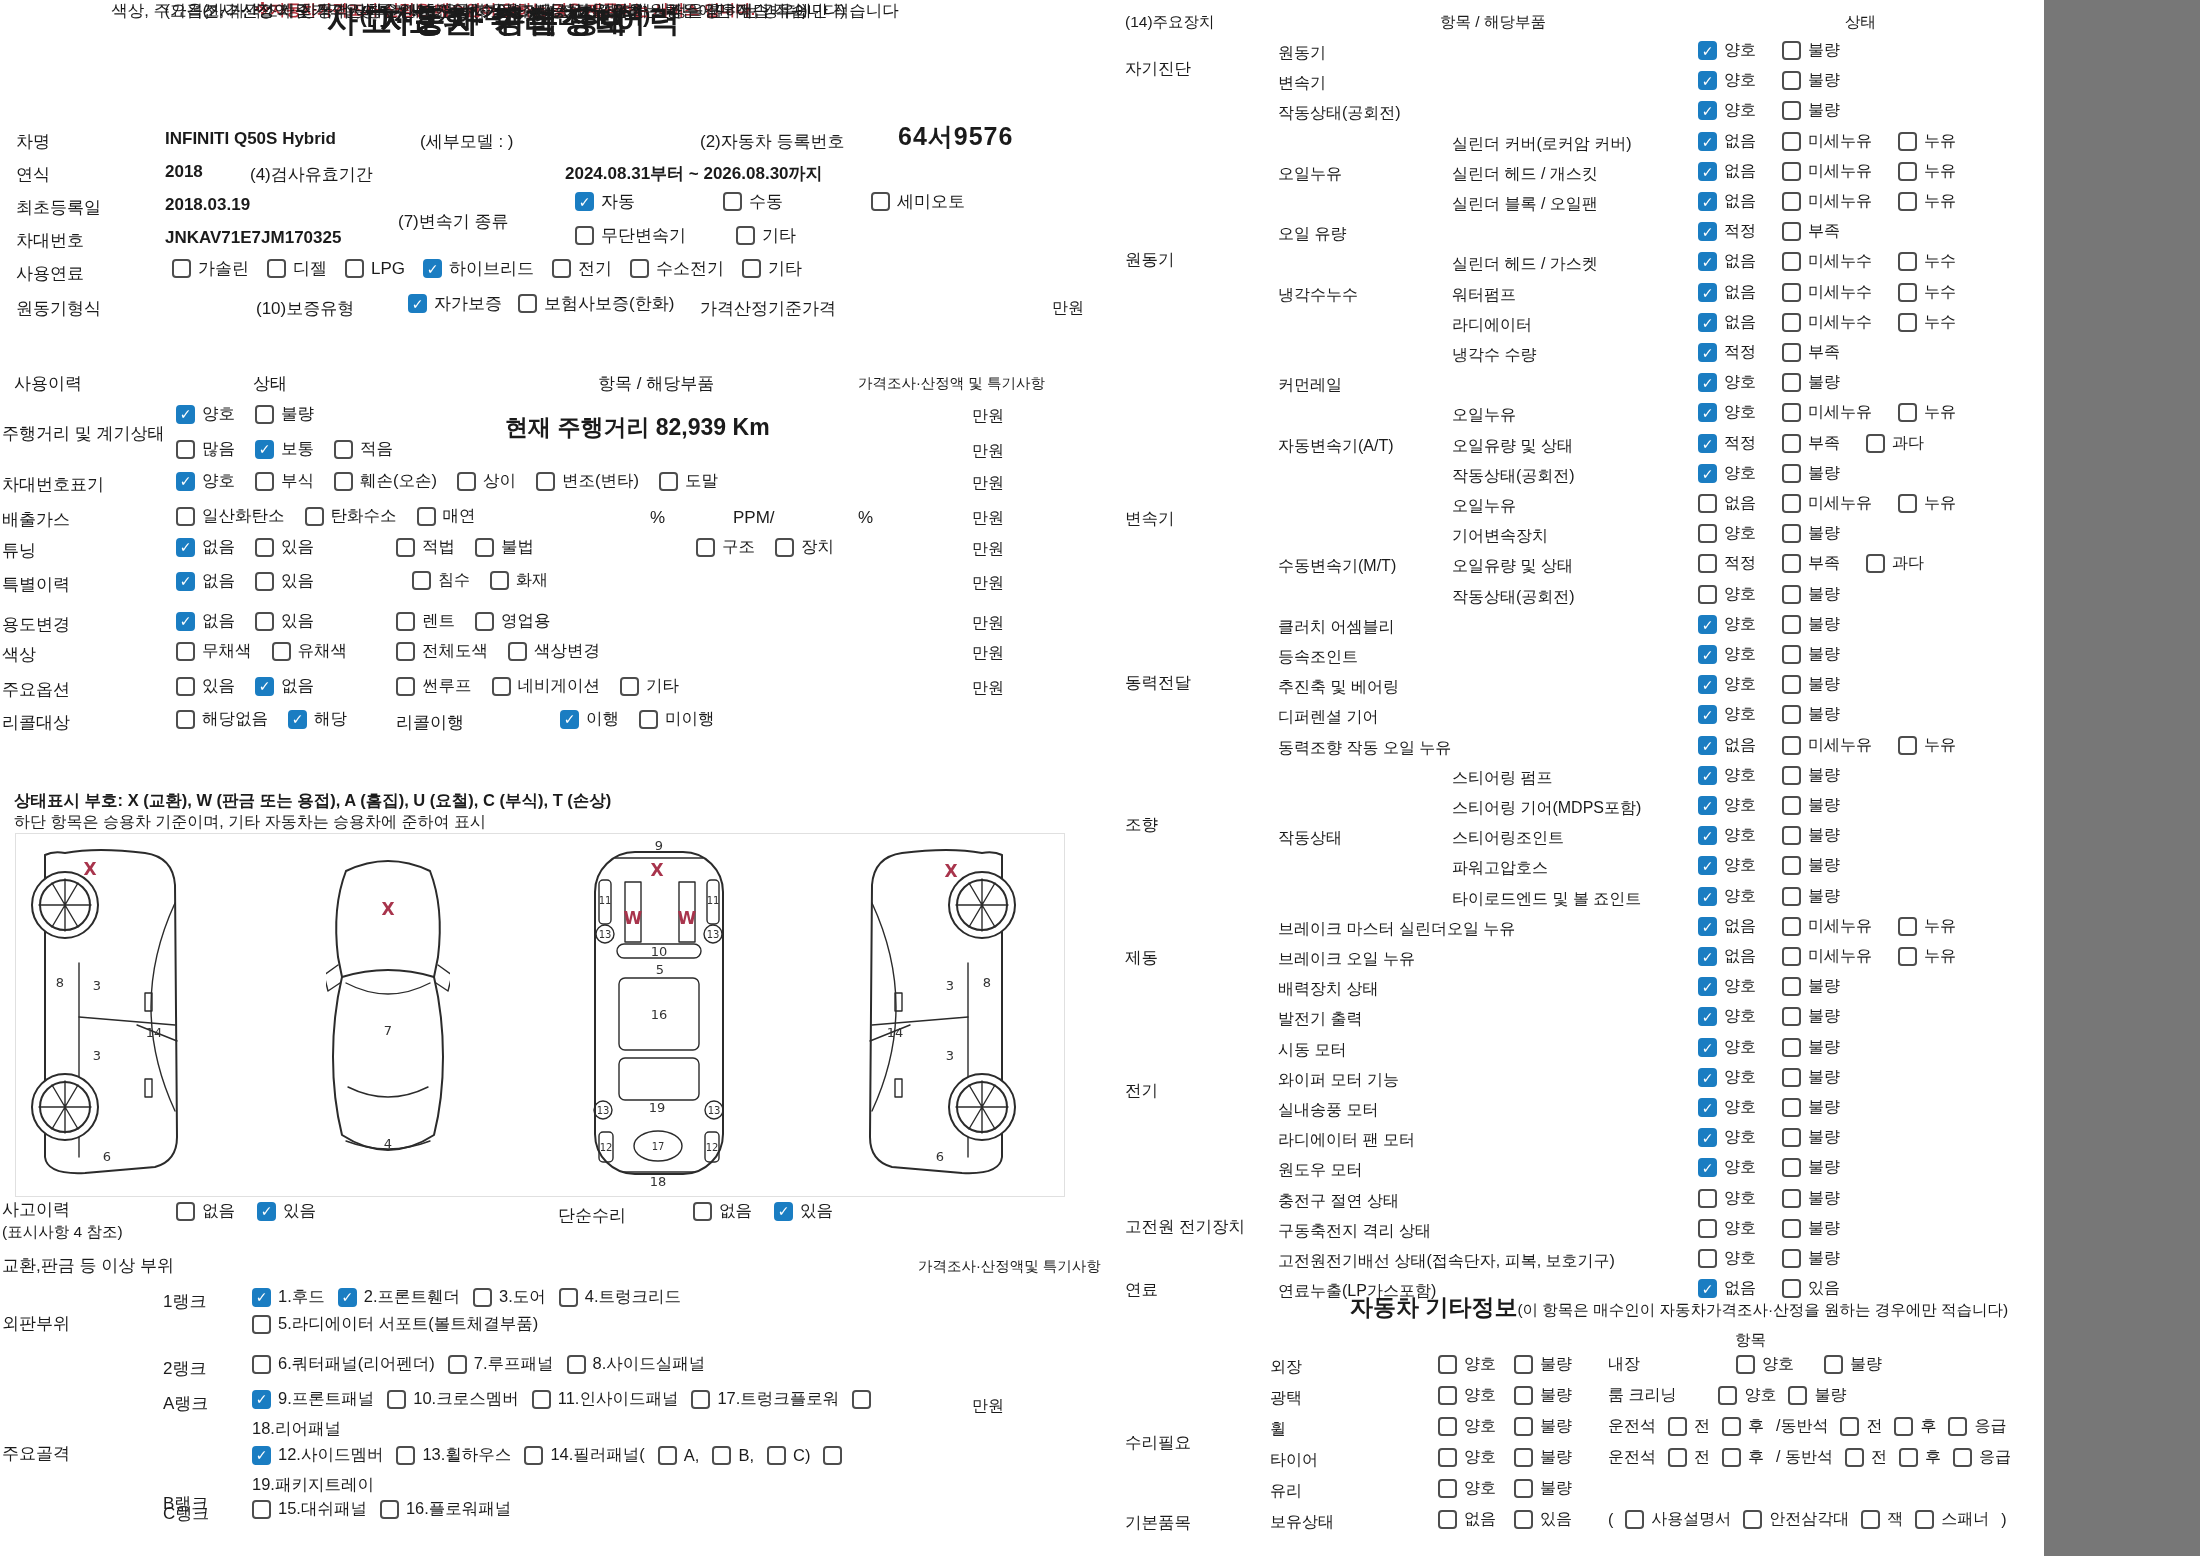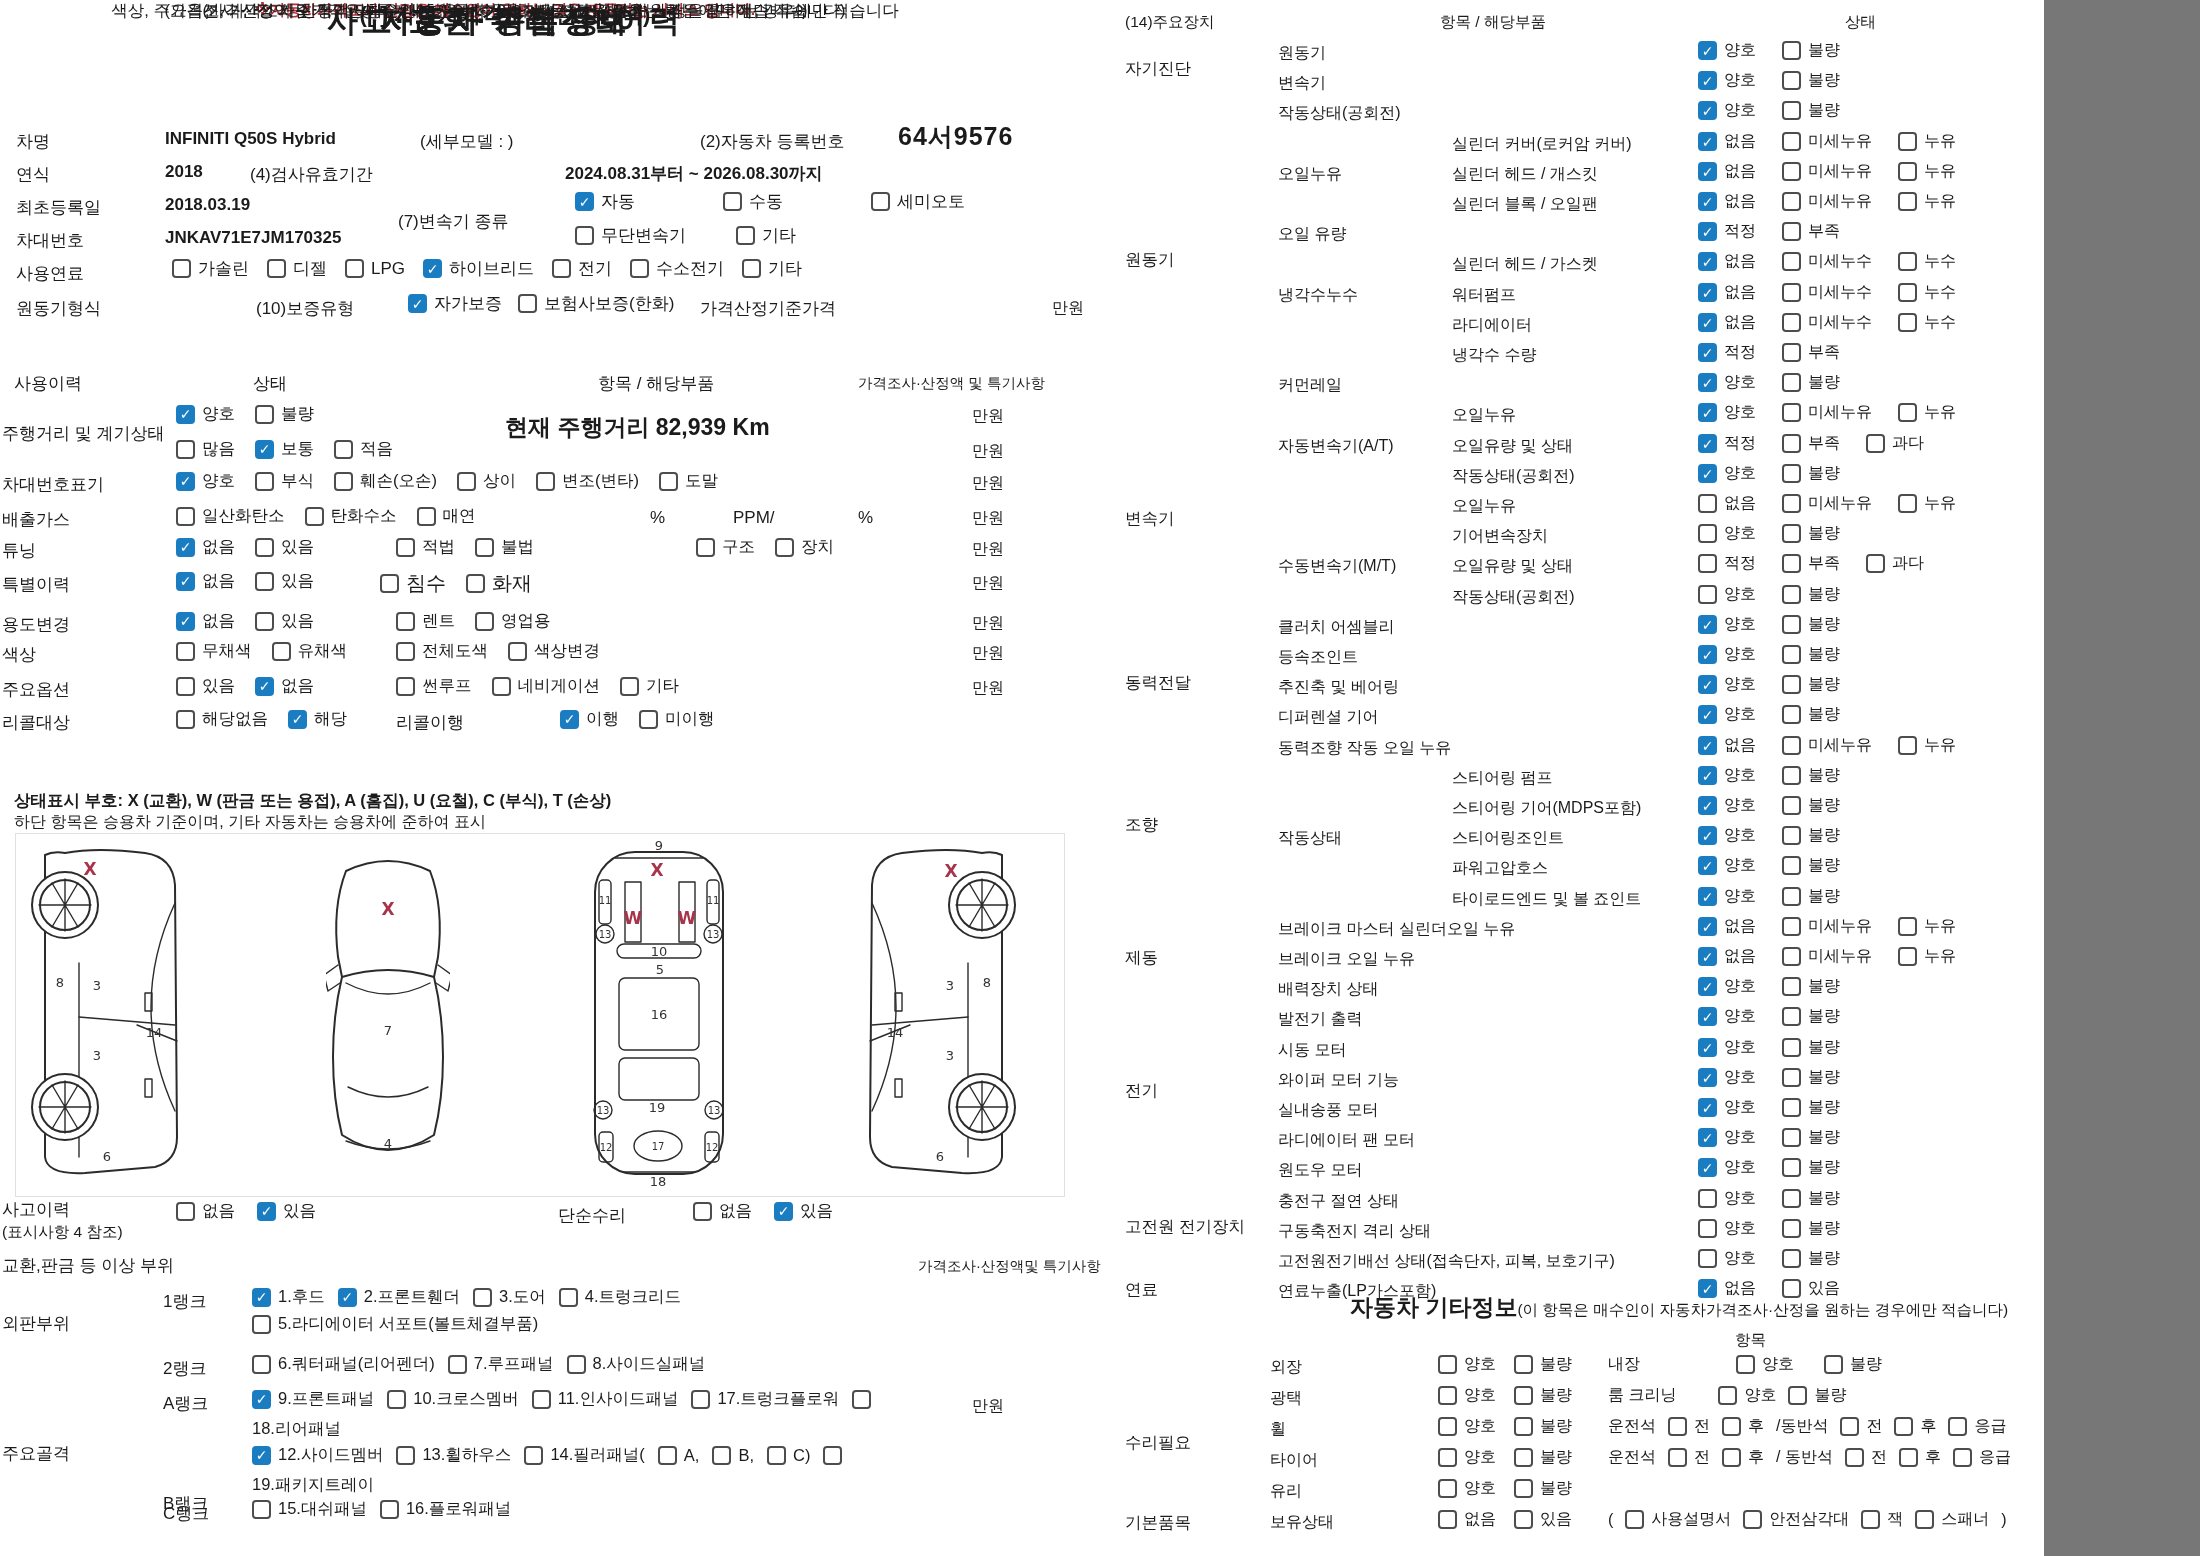--- a/index.html
+++ b/index.html
@@ -180,21 +180,21 @@
       <div class="abs optrow" style="left: 176px; top: 570px; gap: 20px; font-size: 16.5px;">
         <span class="opt">
           <span class="cb on">✓</span>
           <span>없음</span>
         </span>
         <span class="opt">
           <span class="cb"></span>
           <span>있음</span>
         </span>
       </div>
-      <div class="abs optrow" style="left: 380px; top: 570px; gap: 20px; font-size: 20px;">
+      <div class="abs optrow" style="left: 412px; top: 570px; gap: 20px; font-size: 16px;">
         <span class="opt">
           <span class="cb"></span>
           <span>침수</span>
         </span>
         <span class="opt">
           <span class="cb"></span>
           <span>화재</span>
         </span>
       </div>
       <div class="abs f16" style="left: 972px; top: 573px;">만원</div>

